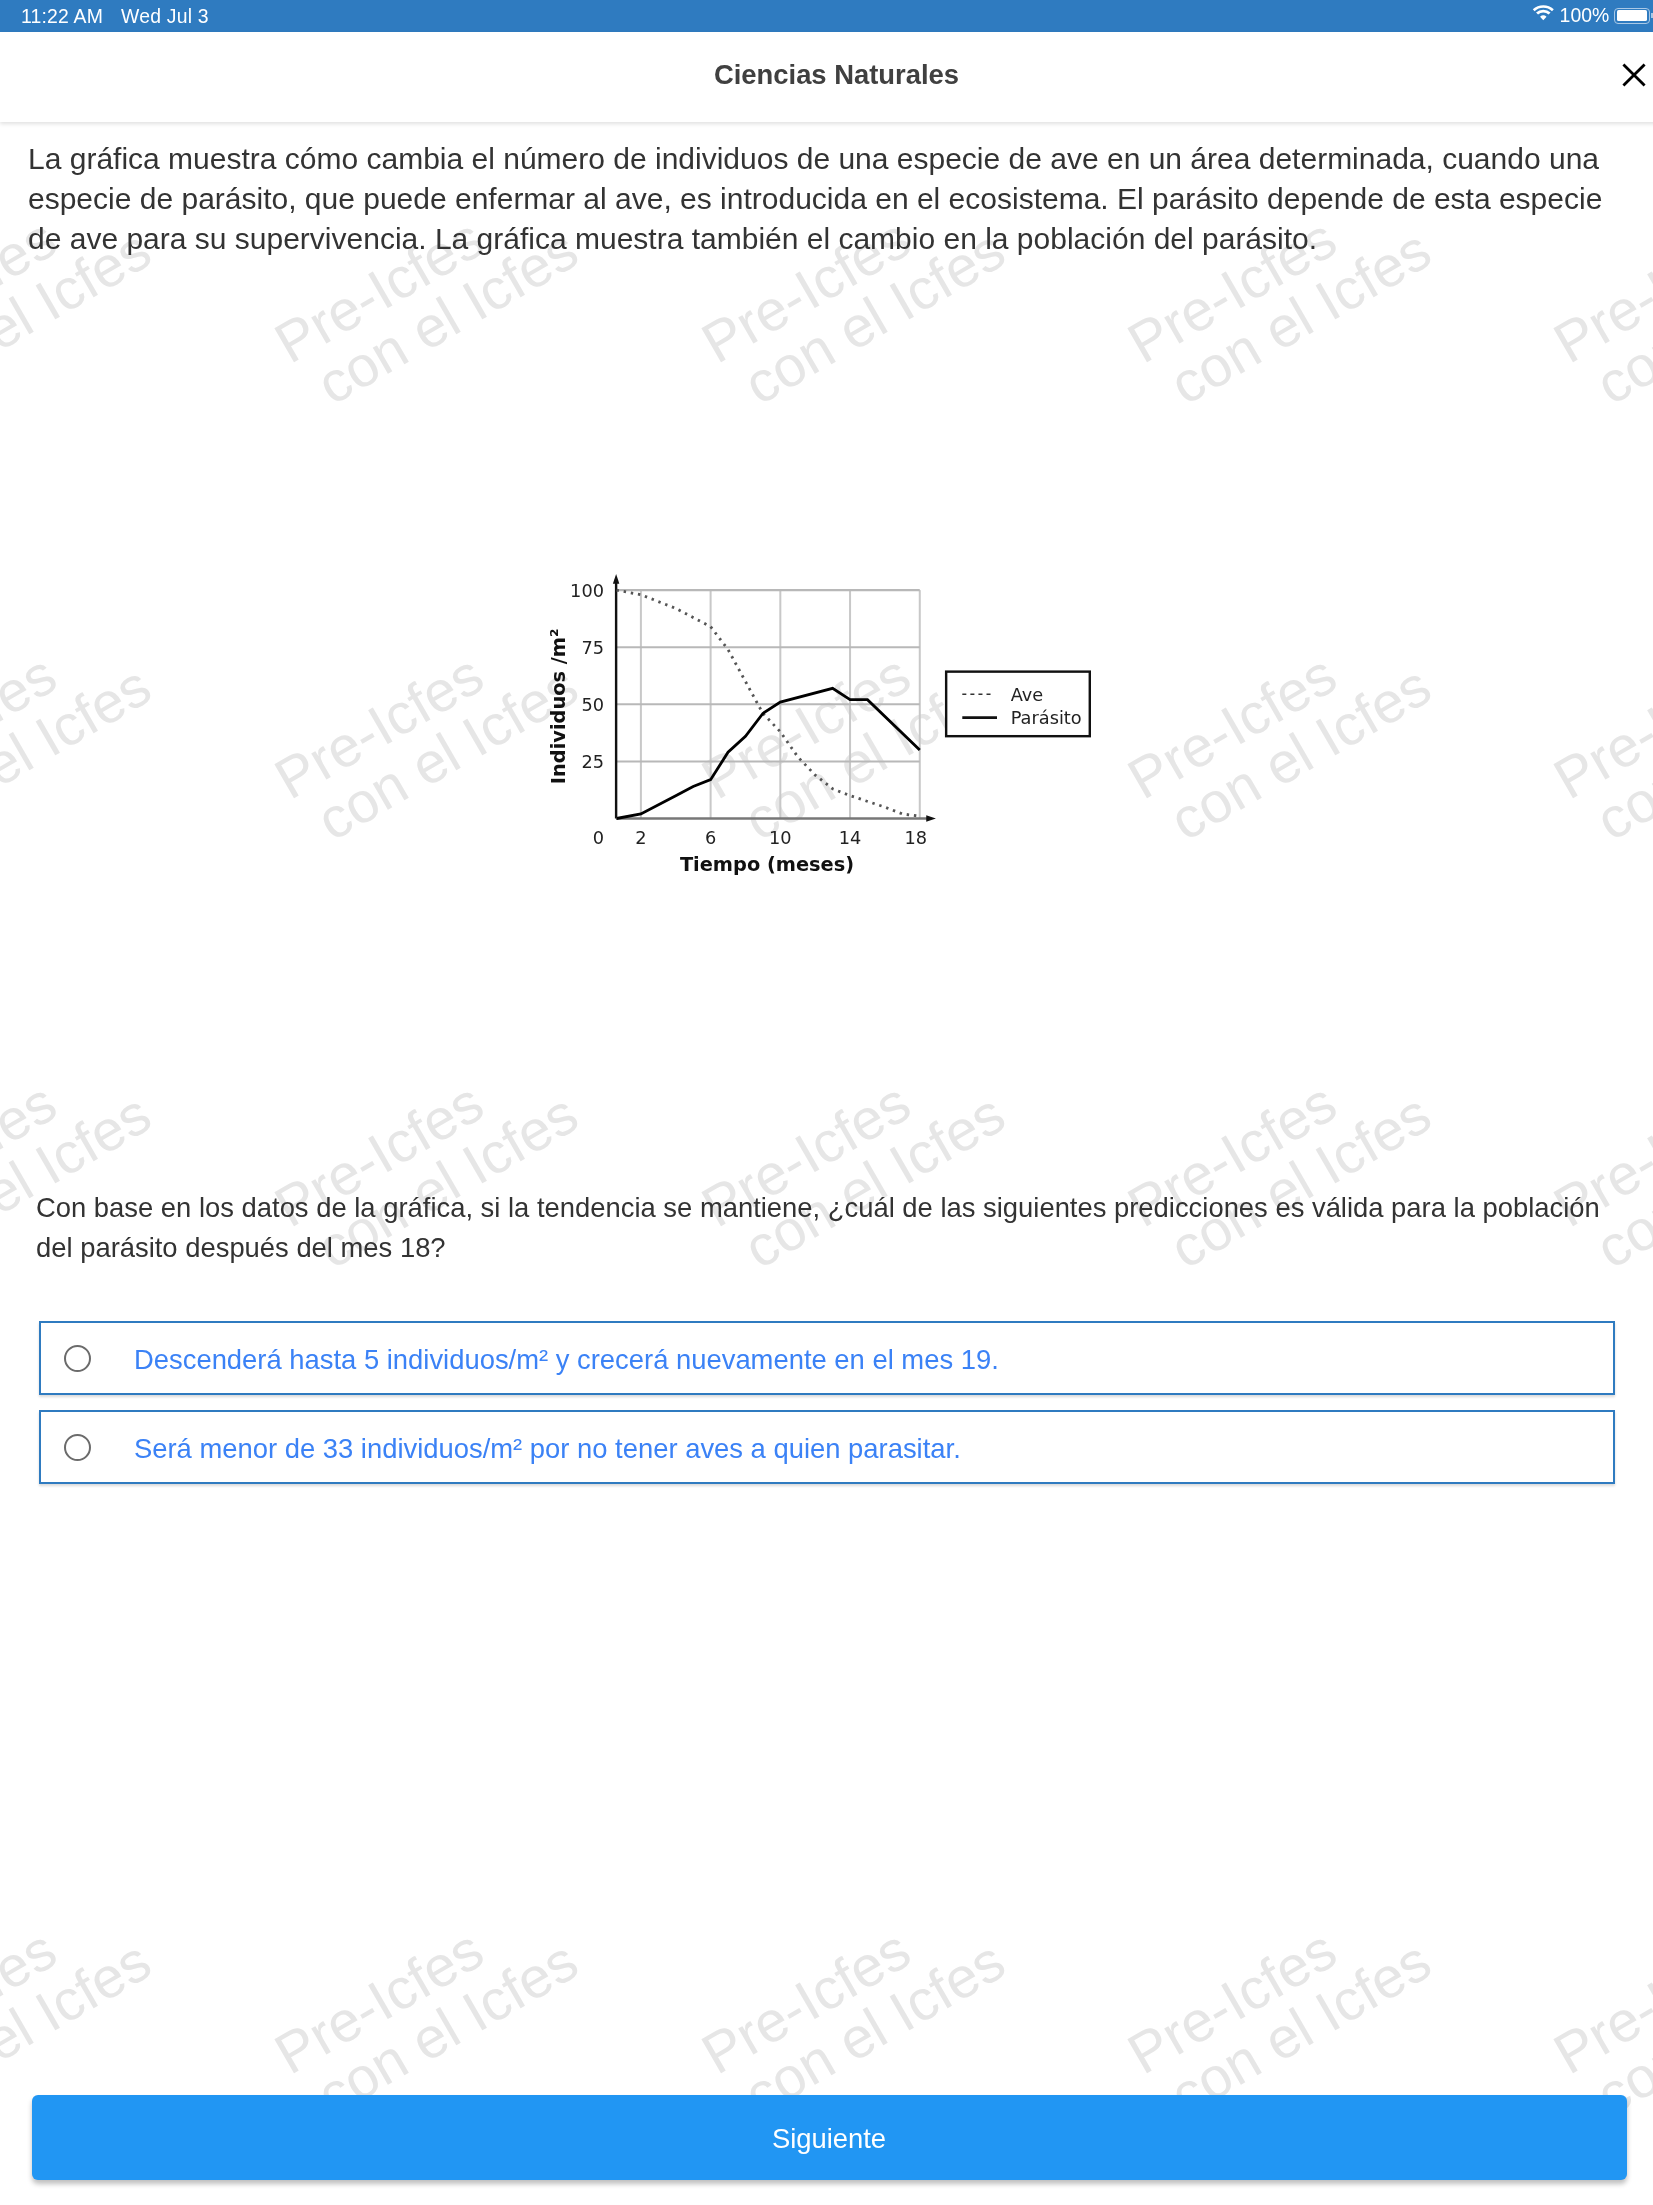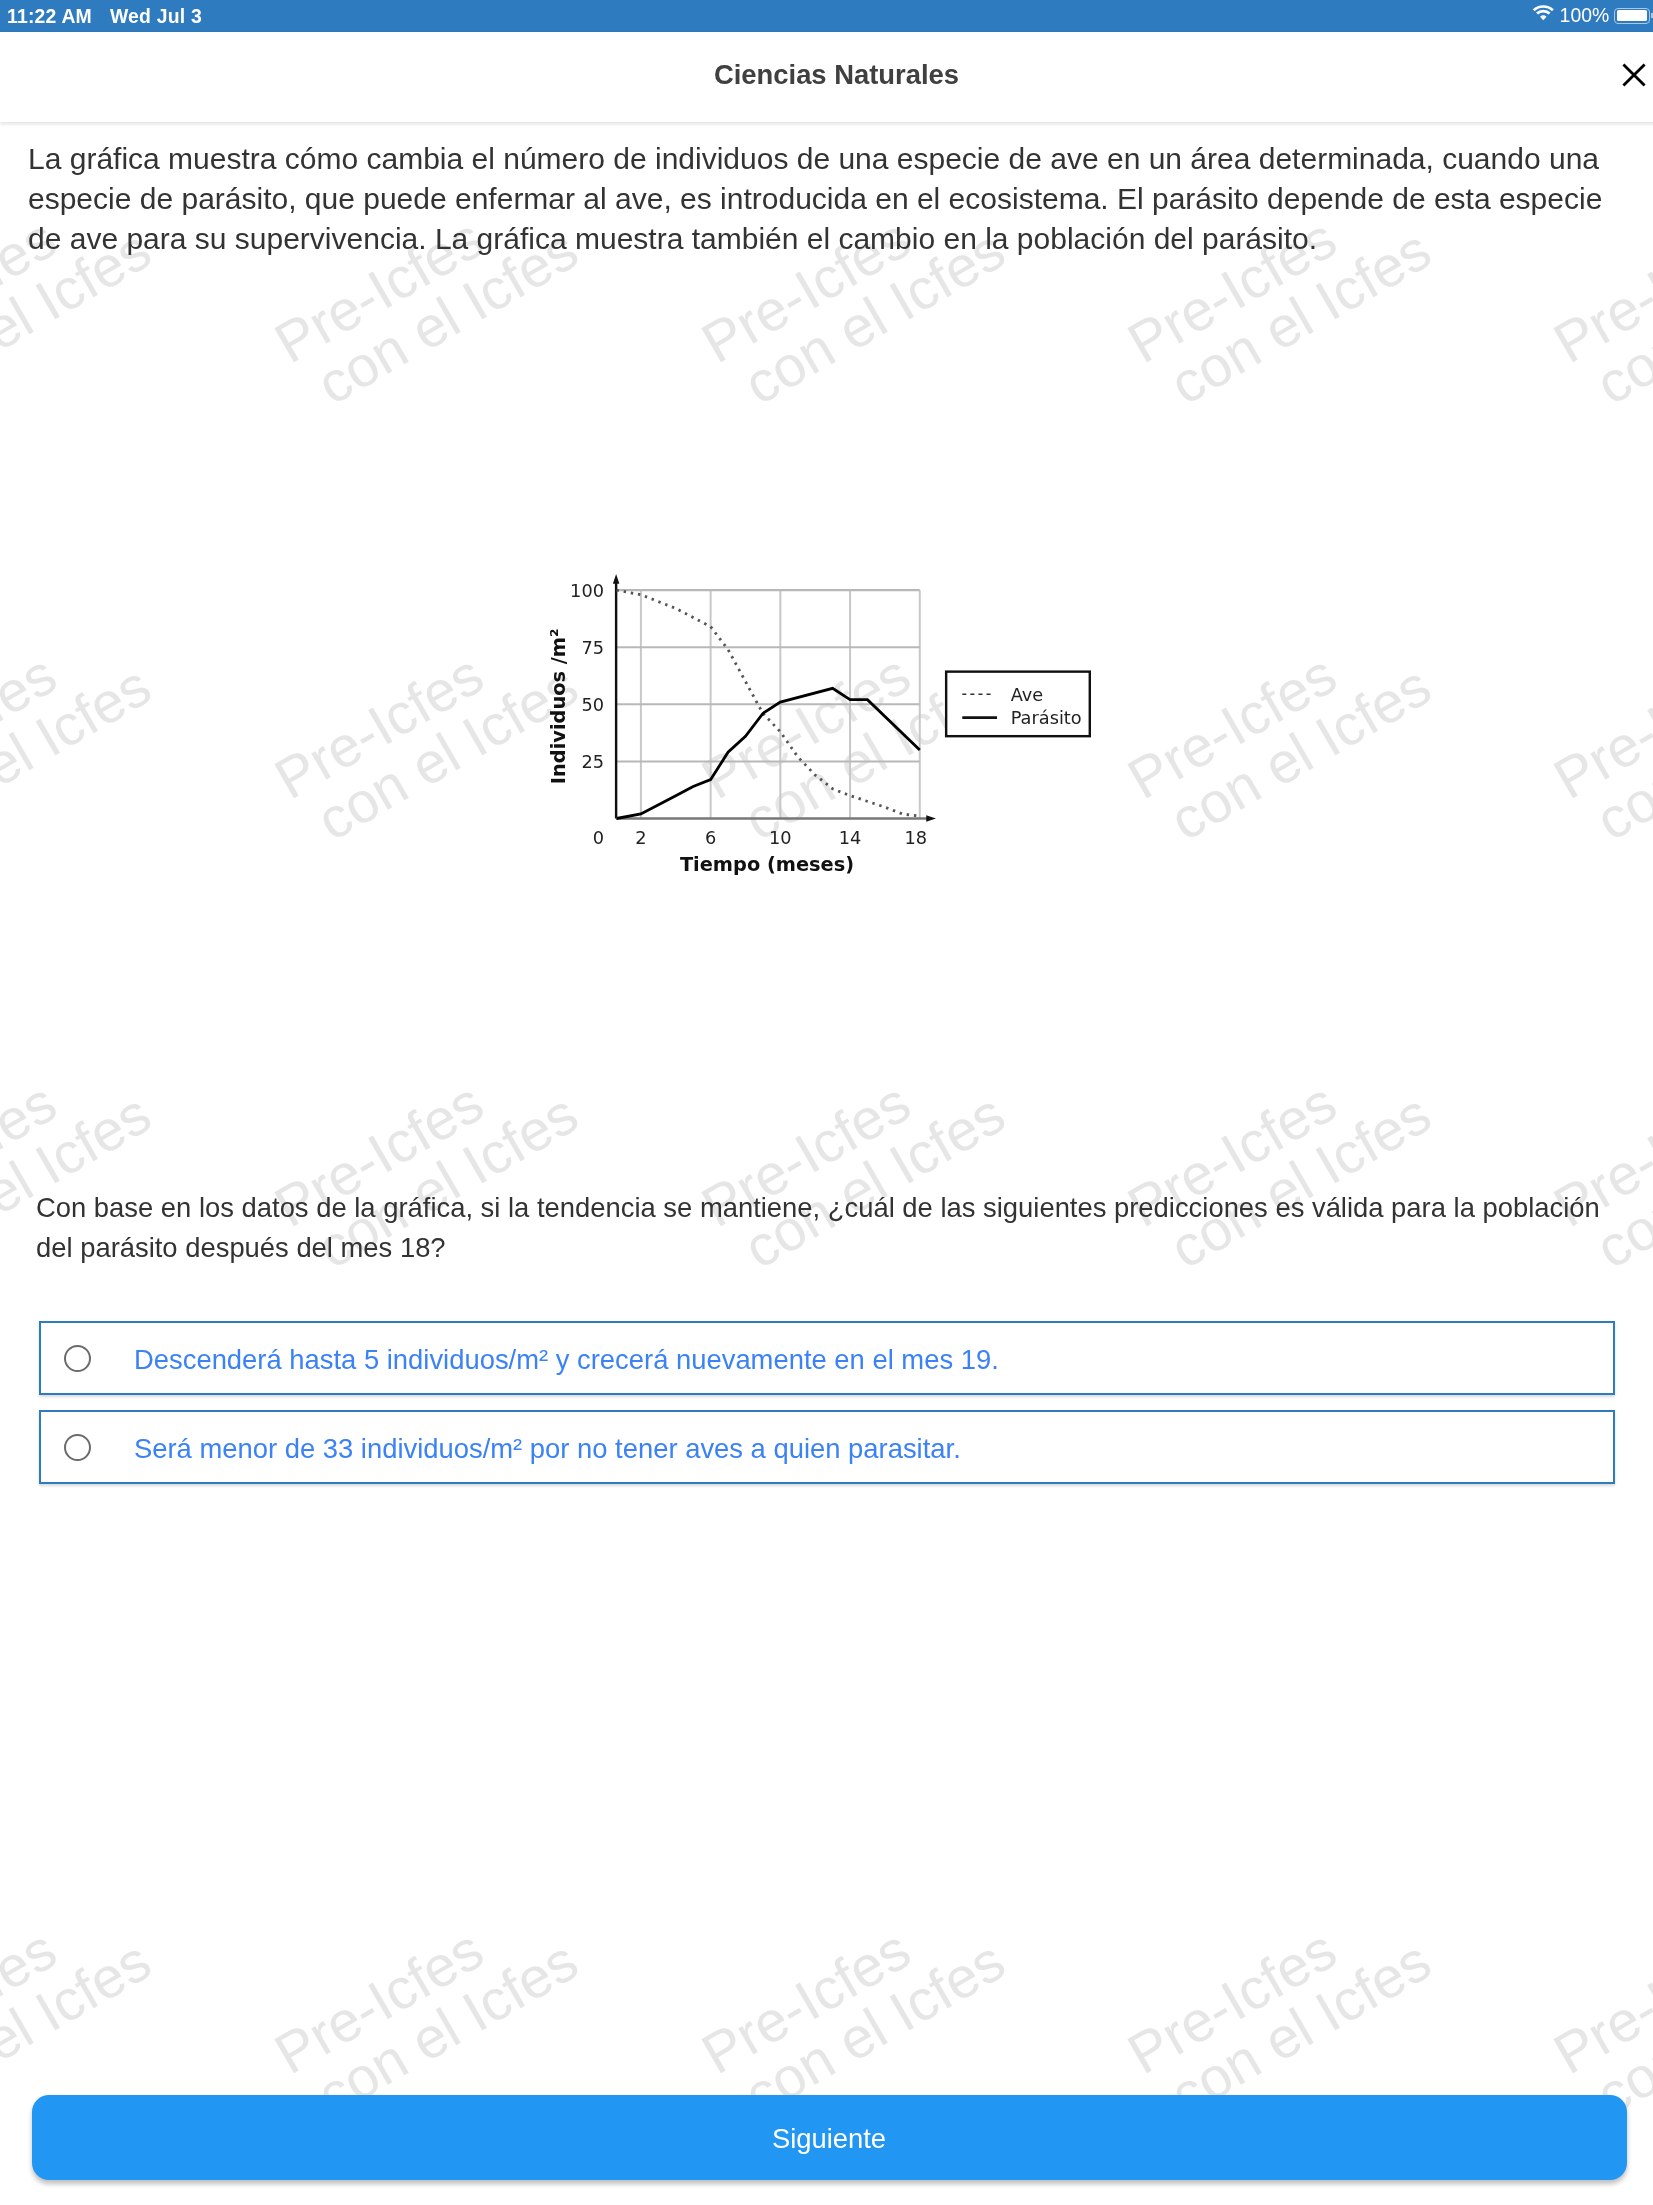--- a/index.html
+++ b/index.html
@@ -4,21 +4,21 @@
 <style>
   html, body { margin:0; padding:0; }
   body {
     width:1653px; height:2205px; position:relative; overflow:hidden;
     background:#ffffff; font-family:"Liberation Sans", sans-serif; color:#333;
   }
   .statusbar {
     position:absolute; left:0; top:0; width:1653px; height:32px;
     background:#2f7bc0; color:#fff; font-size:19.4px;
   }
-  .statusbar .left { position:absolute; left:7px; top:4.8px; letter-spacing:0.2px;font-weight:bold; }
+  .statusbar .left { position:absolute; left:21px; top:4.8px; letter-spacing:0.2px; }
   .statusbar .left span + span { margin-left:18px; }
   .statusbar .right { position:absolute; right:3px; top:4px; display:flex; align-items:center; gap:4.8px; }
   .battery { width:36px; height:16px; border:1.6px solid #a9c8e6; border-radius:4px; position:relative; box-sizing:border-box; }
   .battery::before { content:""; position:absolute; left:1.6px; top:1.6px; right:1.6px; bottom:1.6px; background:#fff; border-radius:1.6px; }
   .battery::after { content:""; position:absolute; right:-4.8px; top:4px; width:2.4px; height:5.7px; background:#a9c8e6; border-radius:0 1.6px 1.6px 0; }
 
   .navbar {
     position:absolute; left:0; top:32px; width:1653px; height:90px; background:#fff;
     box-shadow:0 2.4px 4px rgba(0,0,0,0.12);
     padding-left:20px;
@@ -52,21 +52,21 @@
     box-shadow:0 2.4px 2.4px rgba(0,0,0,0.15); cursor:pointer;
   }
   .option .radio {
     position:absolute; left:23.4px; top:22px; width:27px; height:27px; box-sizing:border-box;
     border:2.4px solid #6b6b6b; border-radius:50%;
   }
   .option .label { position:absolute; left:93px; top:18px; font-size:27.4px; line-height:37px; color:#3b82f6; }
 
   .next-btn {
     position:absolute; left:31.5px; top:2095px; width:1626px; max-width:1595px; height:85px;
-    background:#2196f3; color:#fff; font-size:27.4px; border:none; border-radius:17px;
+    background:#2196f3; color:#fff; font-size:27.4px; border:none; border-radius:6px;
     box-shadow:0 4px 4.8px rgba(0,0,0,0.25); cursor:pointer; text-align:center; line-height:85px;
   }
 </style>
 </head>
 <body>
 
 <div class="statusbar">
   <div class="left">
     <span>11:22 AM</span><span>Wed Jul 3</span>
   </div>

